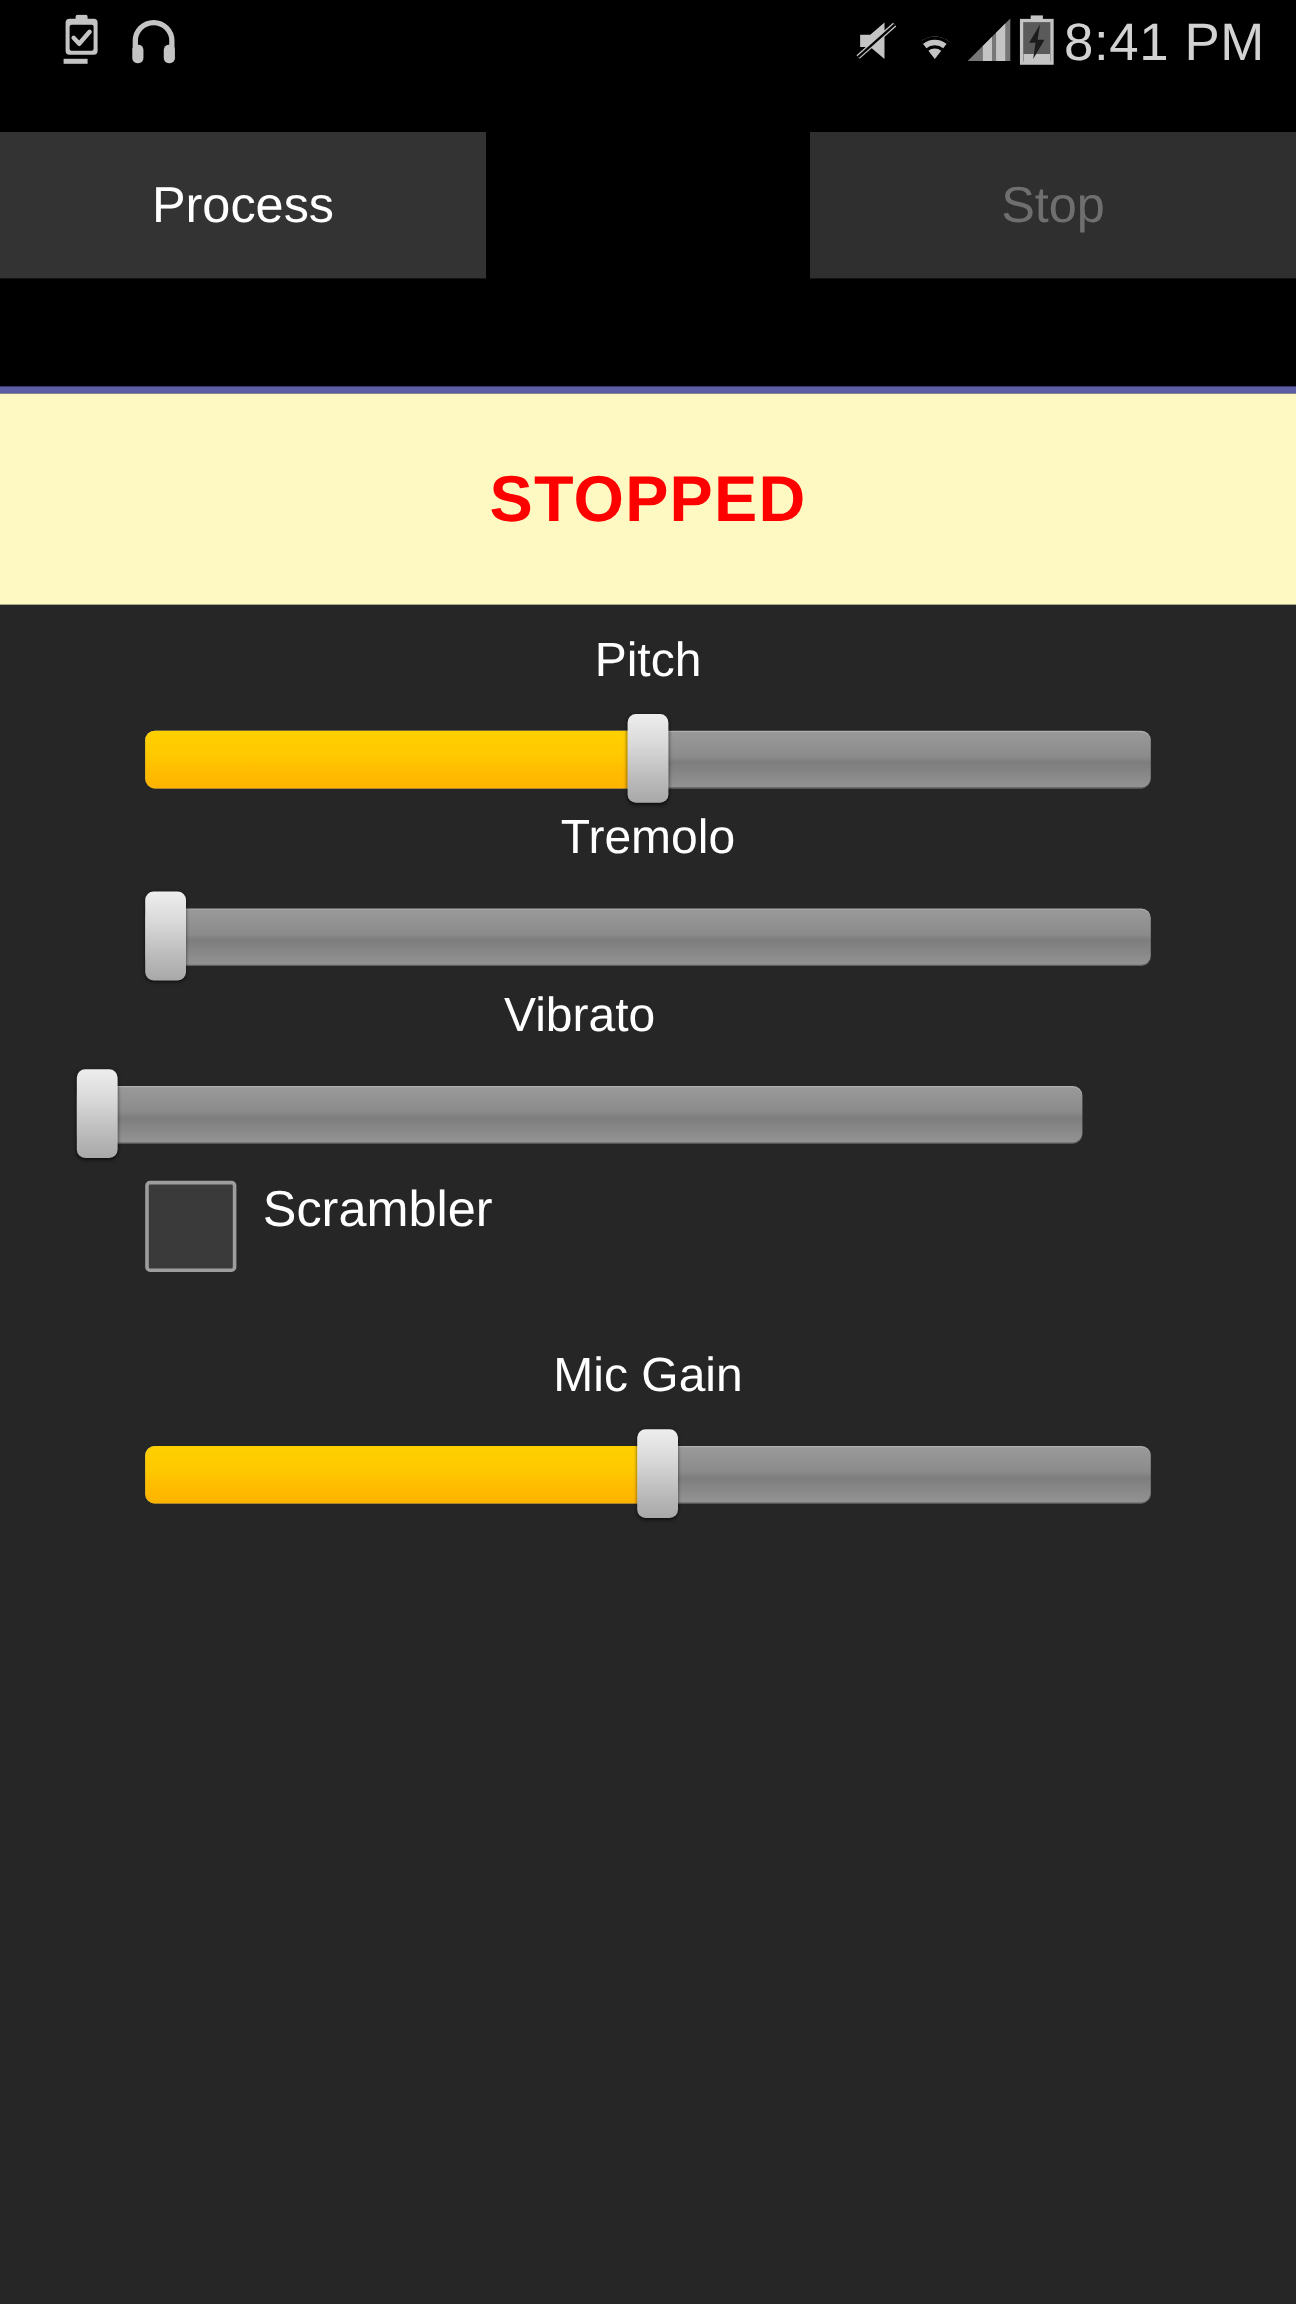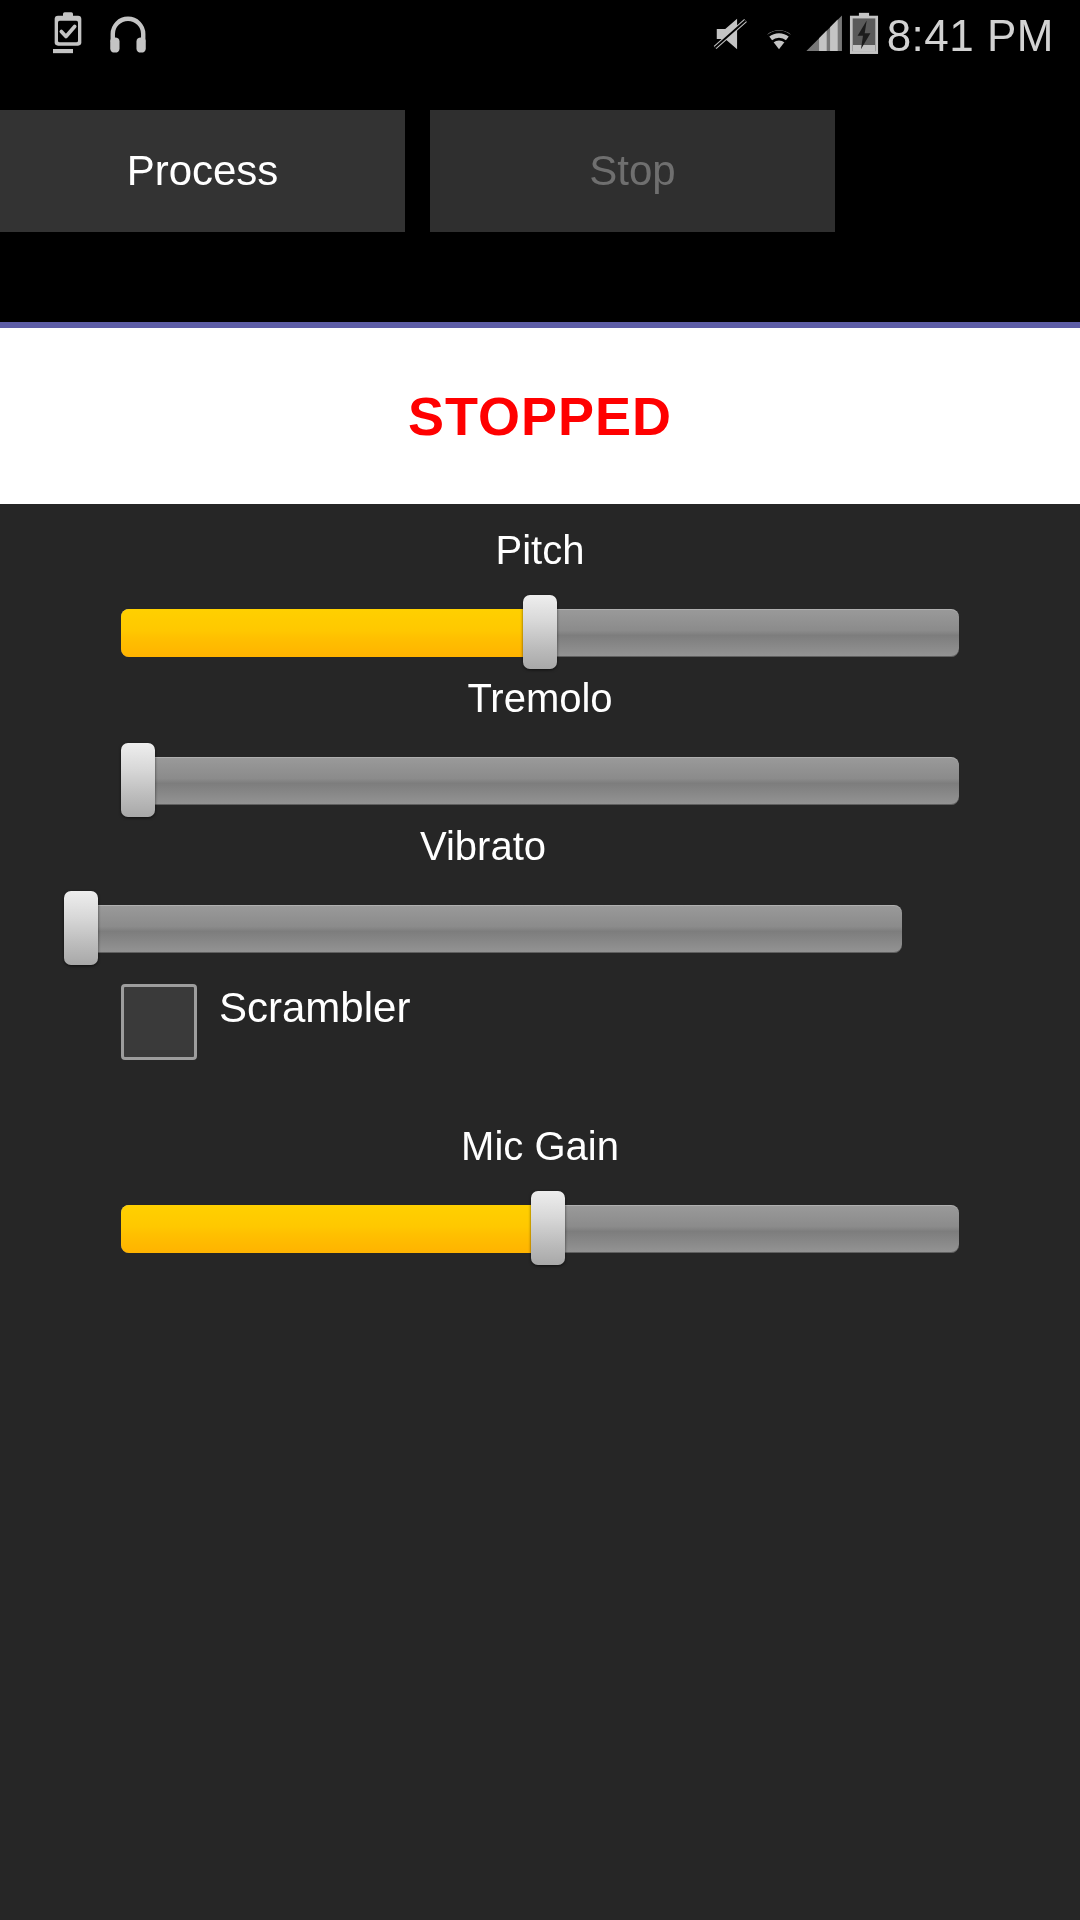--- a/index.html
+++ b/index.html
@@ -30,21 +30,21 @@
     padding-left:6px;
   }
 
   
   .topbar{
     position:absolute; left:0; top:72px; width:1080px; height:254px;
     background:#000;
   }
   .btn-row{
     position:absolute; left:0; top:38px; width:1080px; height:122px;
-    display:flex; justify-content:flex-start; gap:25px;
+    display:flex; justify-content:space-between; gap:25px;
   }
   .btn{
     width:405px; height:122px;
     background:#333333;
     border:none;
     display:flex; align-items:center; justify-content:center;
     font-size:42px;
     font-family:"Liberation Sans", sans-serif;
     cursor:pointer;
   }
@@ -52,21 +52,21 @@
   .btn.disabled{ color:#6f6f6f; background:#2f2f2f; }
 
   .divider{
     position:absolute; left:0; top:322px; width:1080px; height:6px;
     background:#5d5da6;
   }
 
   
   .status-region{
     position:absolute; left:0; top:328px; width:1080px; height:176px;
-    background:#ffffff;
+    background:#fef9c3;
     display:flex; align-items:center; justify-content:center;
   }
   .status-text{
     color:#ff0000; font-size:54px; font-weight:bold;
     font-family:"Liberation Sans", sans-serif;
     letter-spacing:1px;
   }
 
   
   .panel{

